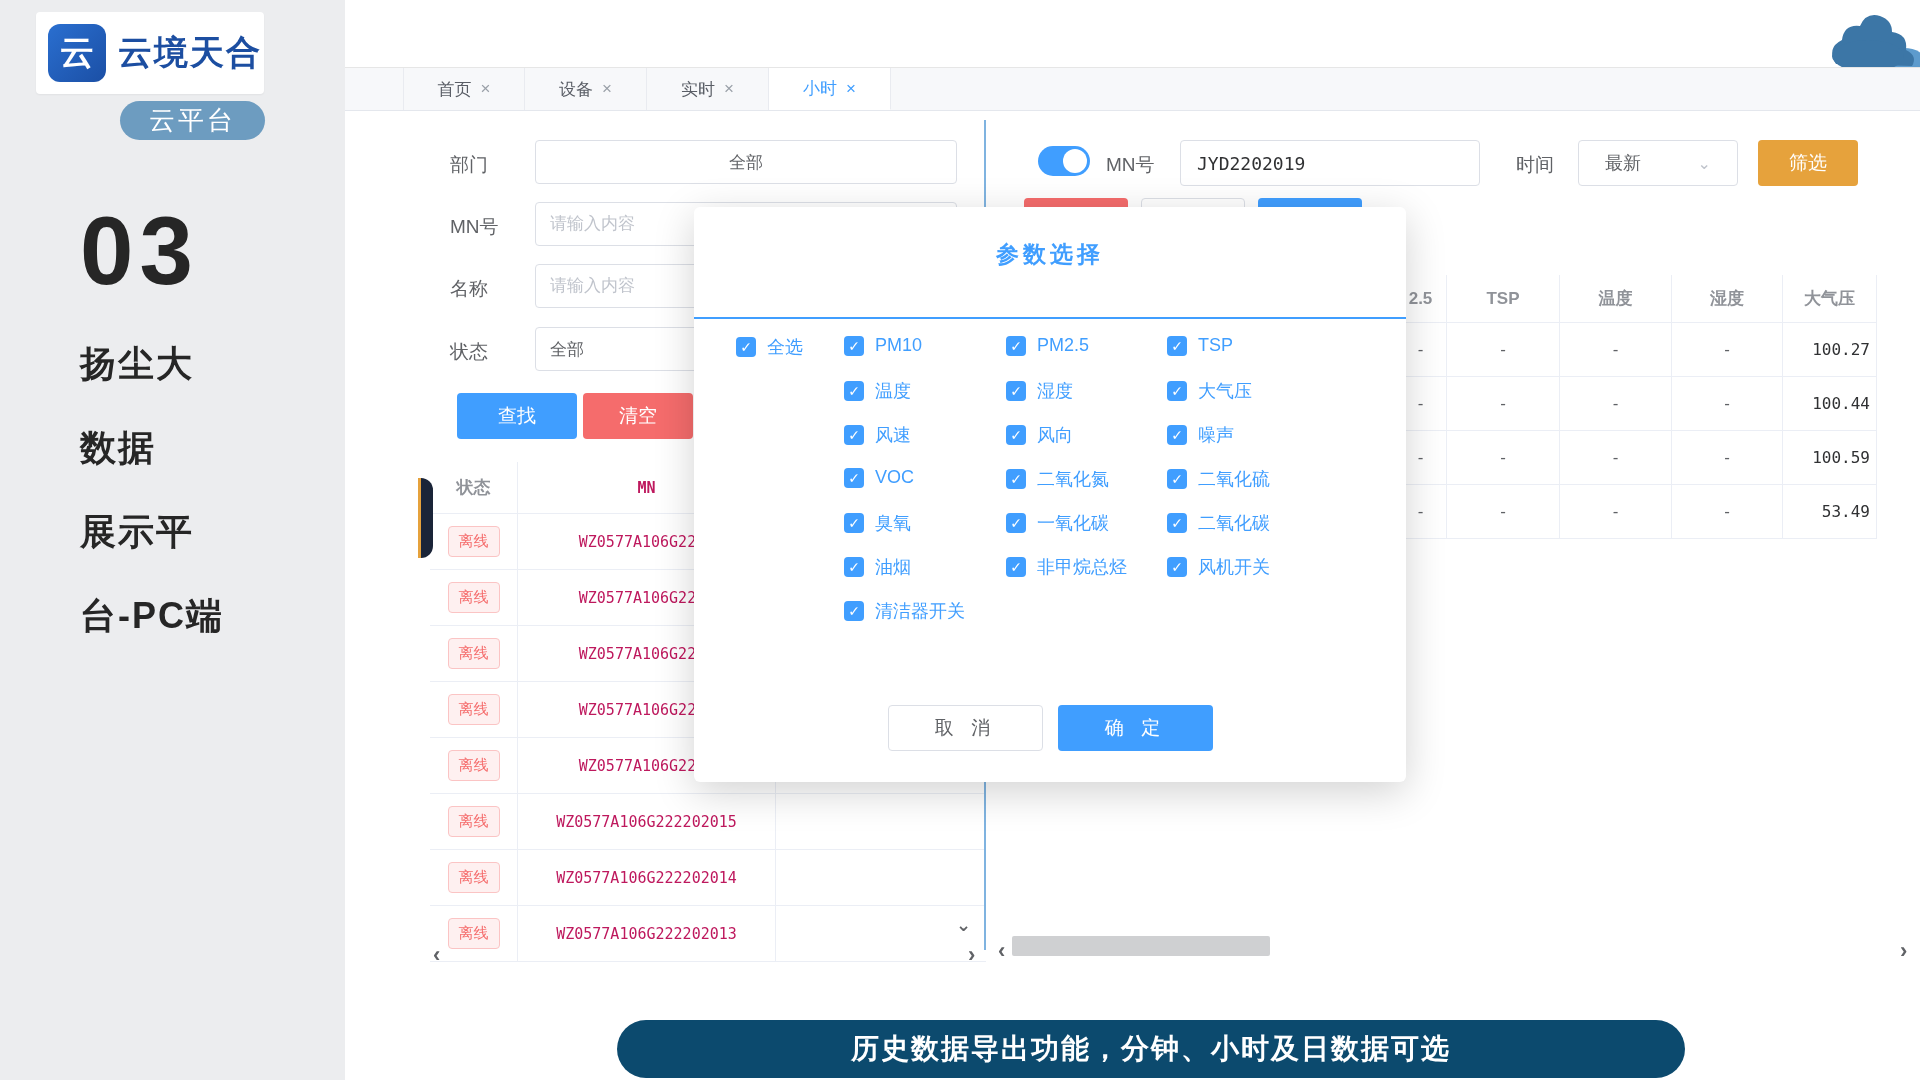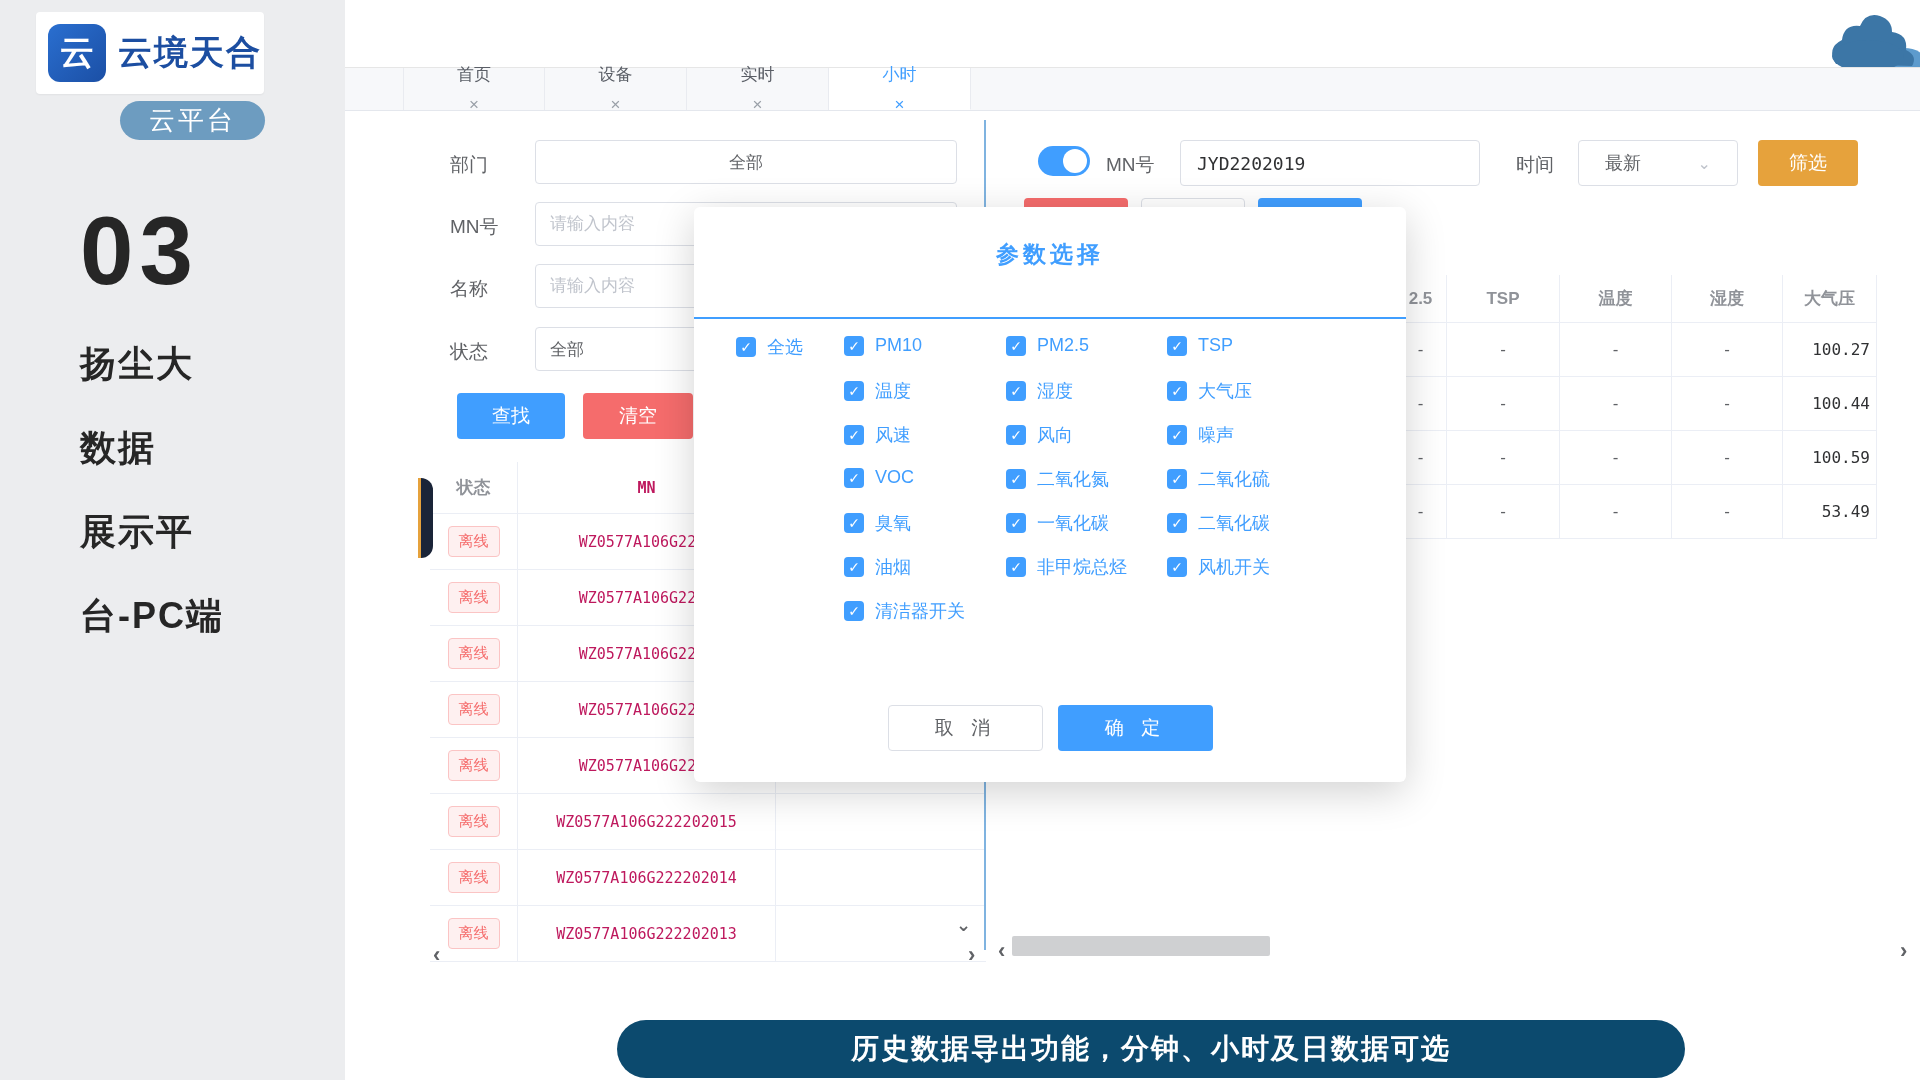--- a/index.html
+++ b/index.html
@@ -17,22 +17,22 @@
   .platform-badge { position:absolute; left:120px; top:101px; width:145px; height:39px; background:#6d9cc0; border-radius:20px;
                     color:#fff; font-size:26px; display:flex; align-items:center; justify-content:center; letter-spacing:3px; }
   .slide-number { position:absolute; left:80px; top:196px; font-size:96px; font-weight:800; color:#262626; letter-spacing:6px; }
   .slide-title { position:absolute; left:80px; top:322px; font-size:36px; font-weight:800; color:#262626; line-height:84px; letter-spacing:2px; }
 
   
   .topstrip { position:absolute; left:345px; top:0; width:1575px; height:68px; background:#fff; border-bottom:1px solid #e6e6e6; overflow:hidden; }
   .cloud { position:absolute; right:-6px; top:6px; }
   .tabbar { position:absolute; left:345px; top:68px; width:1575px; height:43px; background:#f7f8fa; border-bottom:1px solid #e4e7ed;
             display:flex; align-items:stretch; padding-left:58px; }
-  .tab { width:142px; display:flex; align-items:center; justify-content:center; gap:9px; font-size:17px; color:#5a5e66;
-         border-right:1px solid #e9ebf0; cursor:pointer;flex-direction:column; }
+  .tab { width:122px; display:flex; align-items:center; justify-content:center; gap:9px; font-size:17px; color:#5a5e66;
+         border-right:1px solid #e9ebf0; cursor:pointer; }
   .tab:first-child { border-left:1px solid #e9ebf0; }
   .tab .x { color:#9aa0a8; font-size:17px; }
   .tab.active { background:#fff; color:#409EFF; border-bottom:1px solid #fff; }
   .tab.active .x { color:#409EFF; }
 
   
   .form-label { position:absolute; left:450px; width:70px; font-size:19px; color:#606266; }
   .form-input { position:absolute; left:535px; width:422px; height:44px; border:1px solid #dcdfe6; border-radius:4px;
                 font-size:17px; color:#606266; background:#fff; outline:none; font-family:inherit; }
   .form-input::placeholder { color:#c0c4cc; }
@@ -141,21 +141,21 @@
   <div id="left-form">
       <div class="form-label" style="top: 152px;">部门</div>
       <input class="form-input" value="全部" style="top: 140px; text-align: center; padding-left: 0px;">
       <div class="form-label" style="top: 214px;">MN号</div>
       <input class="form-input" placeholder="请输入内容" style="top: 202px; text-align: left; padding-left: 14px;">
       <div class="form-label" style="top: 276px;">名称</div>
       <input class="form-input" placeholder="请输入内容" style="top: 264px; text-align: left; padding-left: 14px;">
       <div class="form-label" style="top: 339px;">状态</div>
       <input class="form-input" value="全部" style="top: 327px; text-align: left; padding-left: 14px;">
     </div>
-  <button class="btn" style="left:457px; top:393px; width:108px; background:#409EFF;">查找</button>
+  <button class="btn" style="left:457px; top:393px; width:120px; background:#409EFF;">查找</button>
   <button class="btn" style="left:583px; top:393px; width:110px; background:#f56c6c;">清空</button>
 
   <div class="ltable" id="ltable">
       <div class="lt-head">
         <div class="col-status">状态</div>
         <div class="col-mn">MN</div>
         <div class="col-extra"></div>
       </div>
       <div class="lt-row">
         <div class="col-status">

